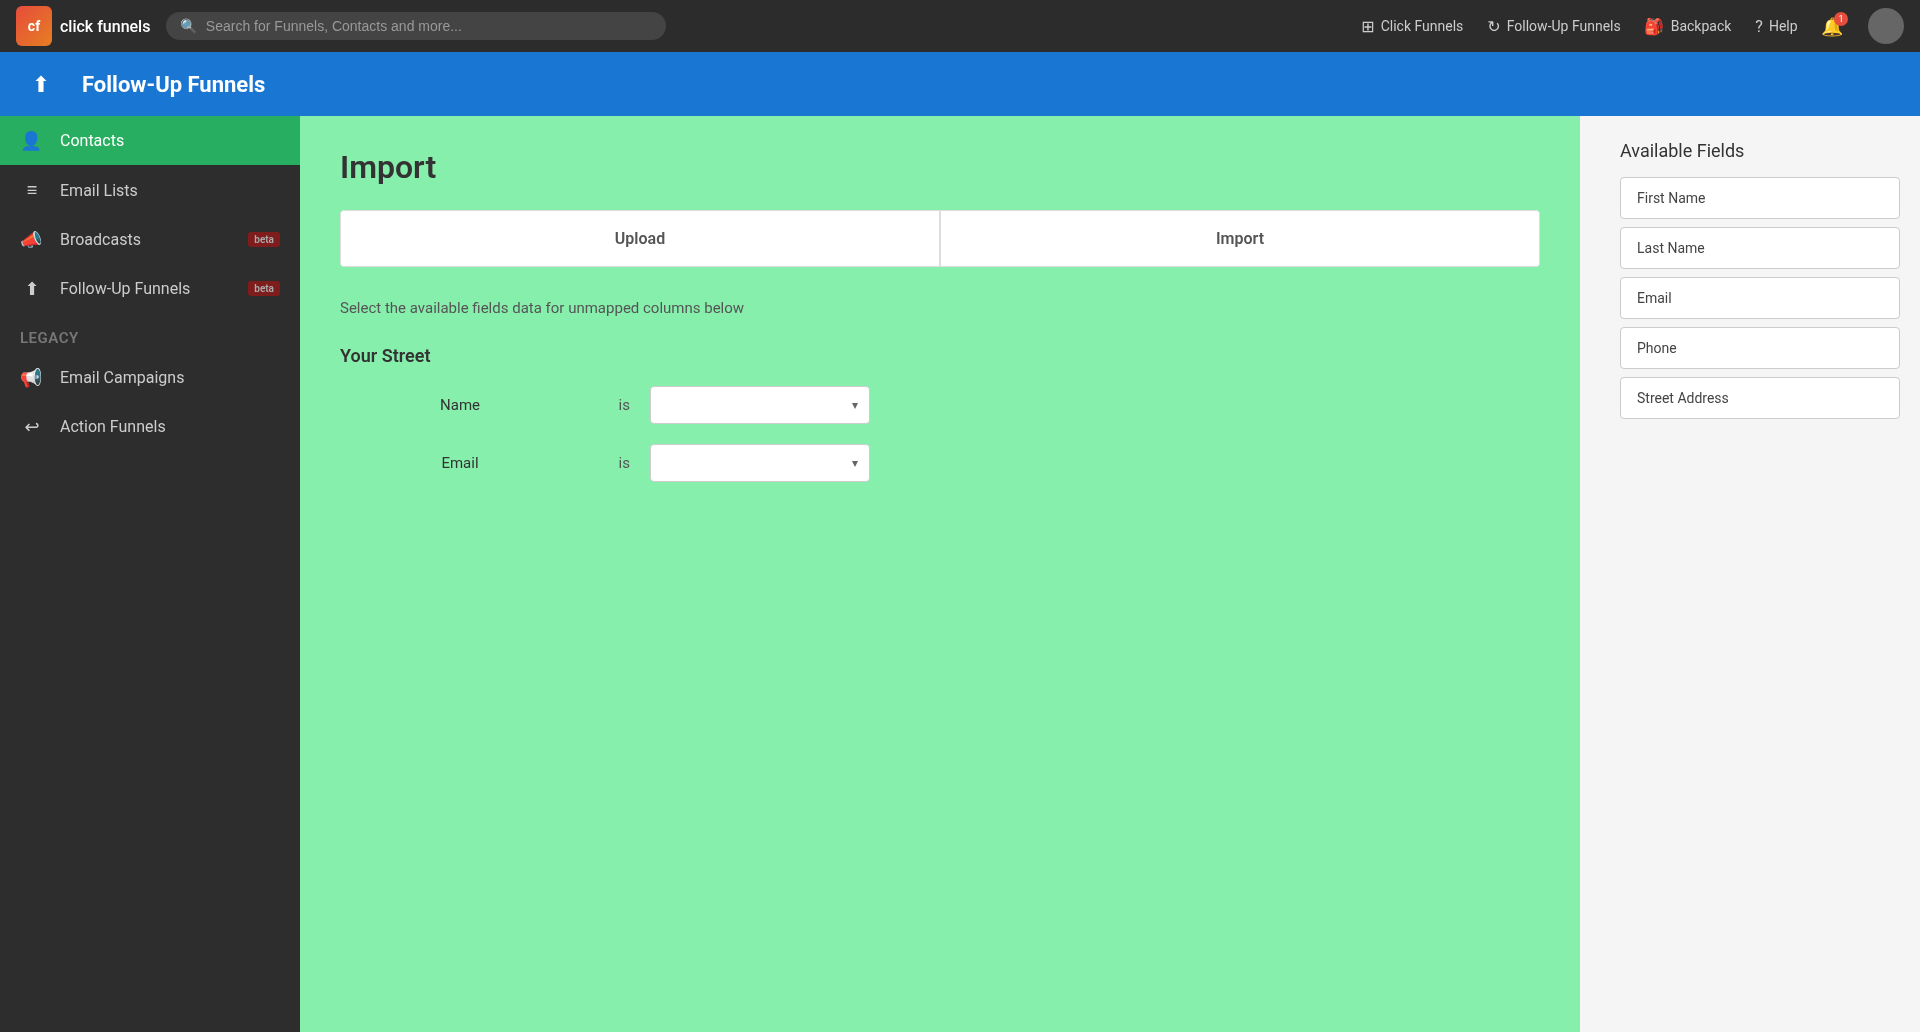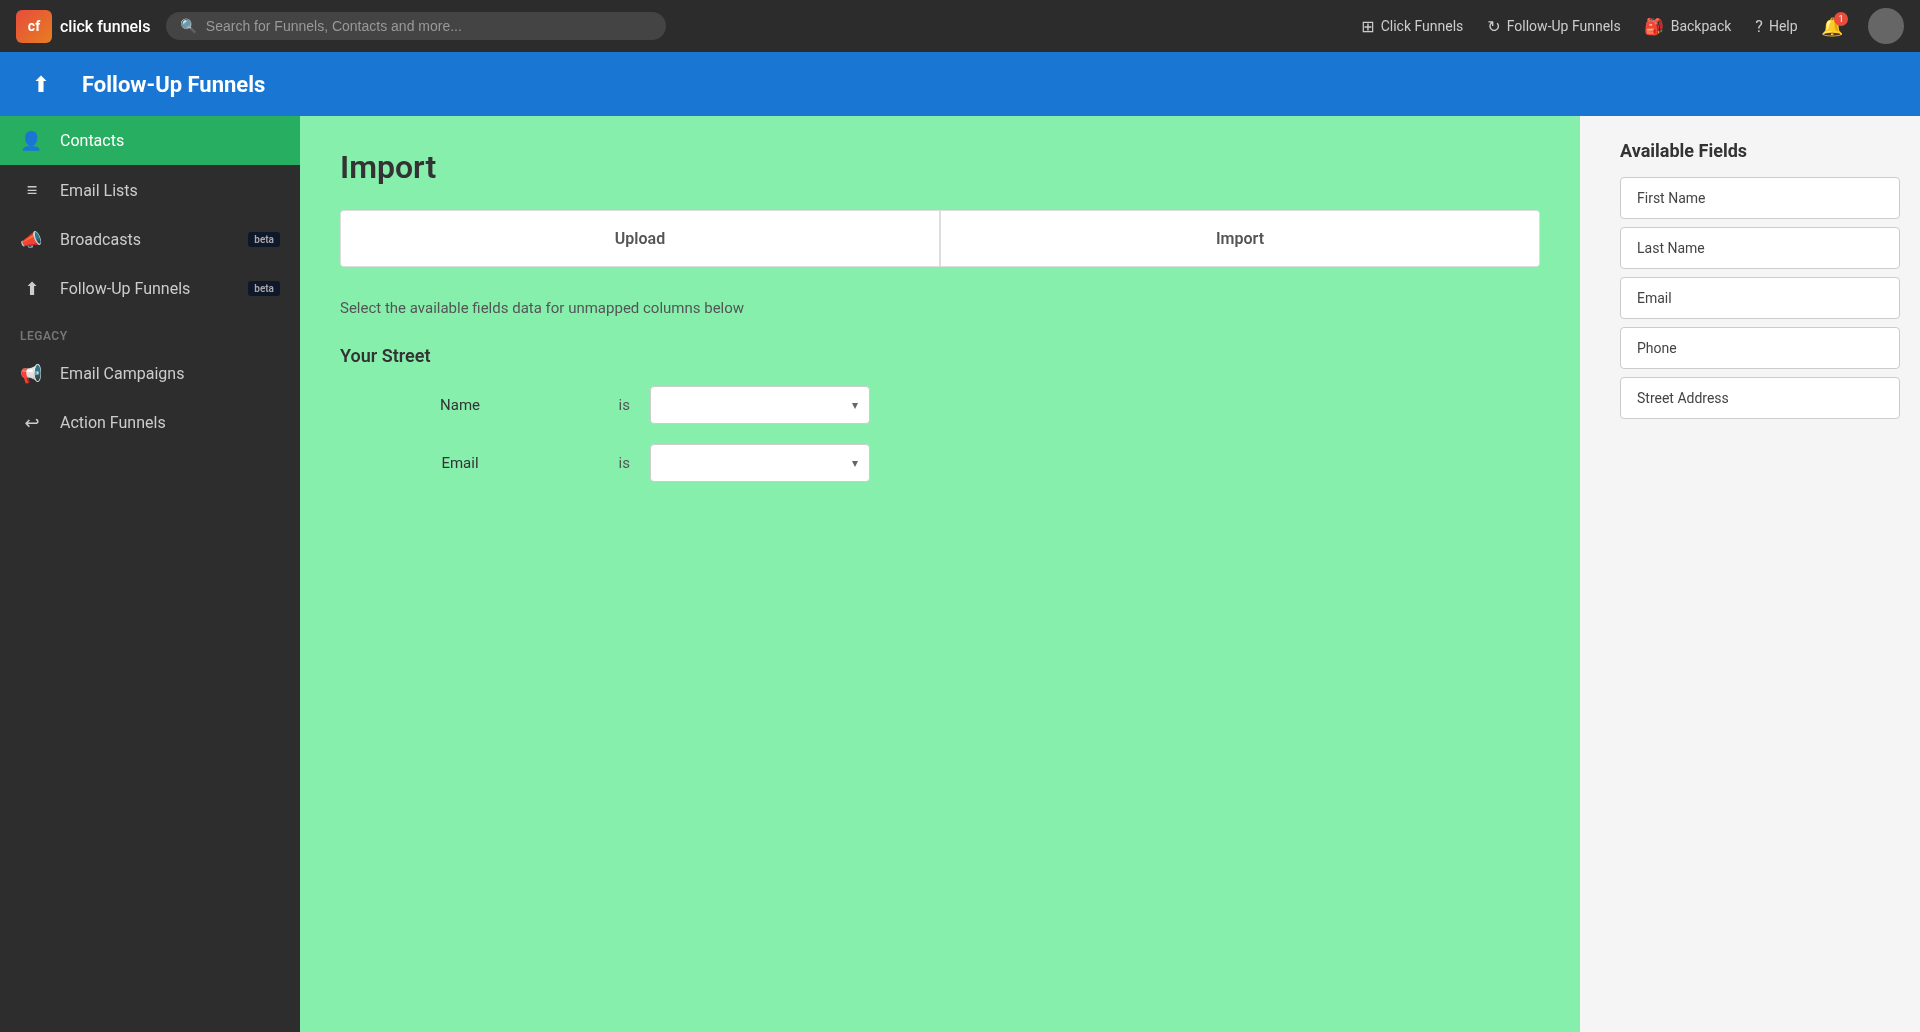--- a/index.html
+++ b/index.html
@@ -20,21 +20,21 @@
       z-index: 100;
     }
     .logo-area {
       display: flex;
       align-items: center;
       gap: 8px;
       text-decoration: none;
     }
     .logo-icon {
       width: 36px;
-      height: 33px;
+      height: 40px;
       background: linear-gradient(135deg, #e74c3c, #e67e22);
       border-radius: 6px;
       display: flex;
       align-items: center;
       justify-content: center;
       color: white;
       font-weight: bold;
       font-size: 14px;
     }
     .logo-text {
@@ -162,31 +162,31 @@
       color: white;
     }
     .sidebar-item-icon {
       font-size: 18px;
       width: 24px;
       text-align: center;
       flex-shrink: 0;
     }
     .sidebar-item-label { flex: 1; }
     .beta-badge {
-      background: #0f172a;
+      background: #7f1d1d;
       color: #aaa;
       font-size: 10px;
       padding: 2px 6px;
       border-radius: 3px;
       font-weight: 600;
     }
     .sidebar-section-label {
       padding: 16px 20px 6px;
       color: #777;
-      font-size: 12px;
+      font-size: 15px;
       font-weight: 600;
       text-transform: uppercase;
       letter-spacing: 0.5px;
     }
 
     
     .main-content {
       flex: 1;
       padding: 32px 40px;
       background: #86efac;
@@ -298,21 +298,21 @@
     .available-fields-panel {
       position: fixed;
       right: 0;
       top: 116px;
       width: 320px;
       padding: 24px 20px;
       background: #f5f5f5;
     }
     .available-fields-title {
       font-size: 18px;
-      font-weight: 700;
+      font-weight: 400;
       color: #333;
       margin-bottom: 16px;
     }
     .available-field-item {
       border: 1px solid #ccc;
       background: white;
       border-radius: 4px;
       padding: 12px 16px;
       margin-bottom: 8px;
       color: #444;

